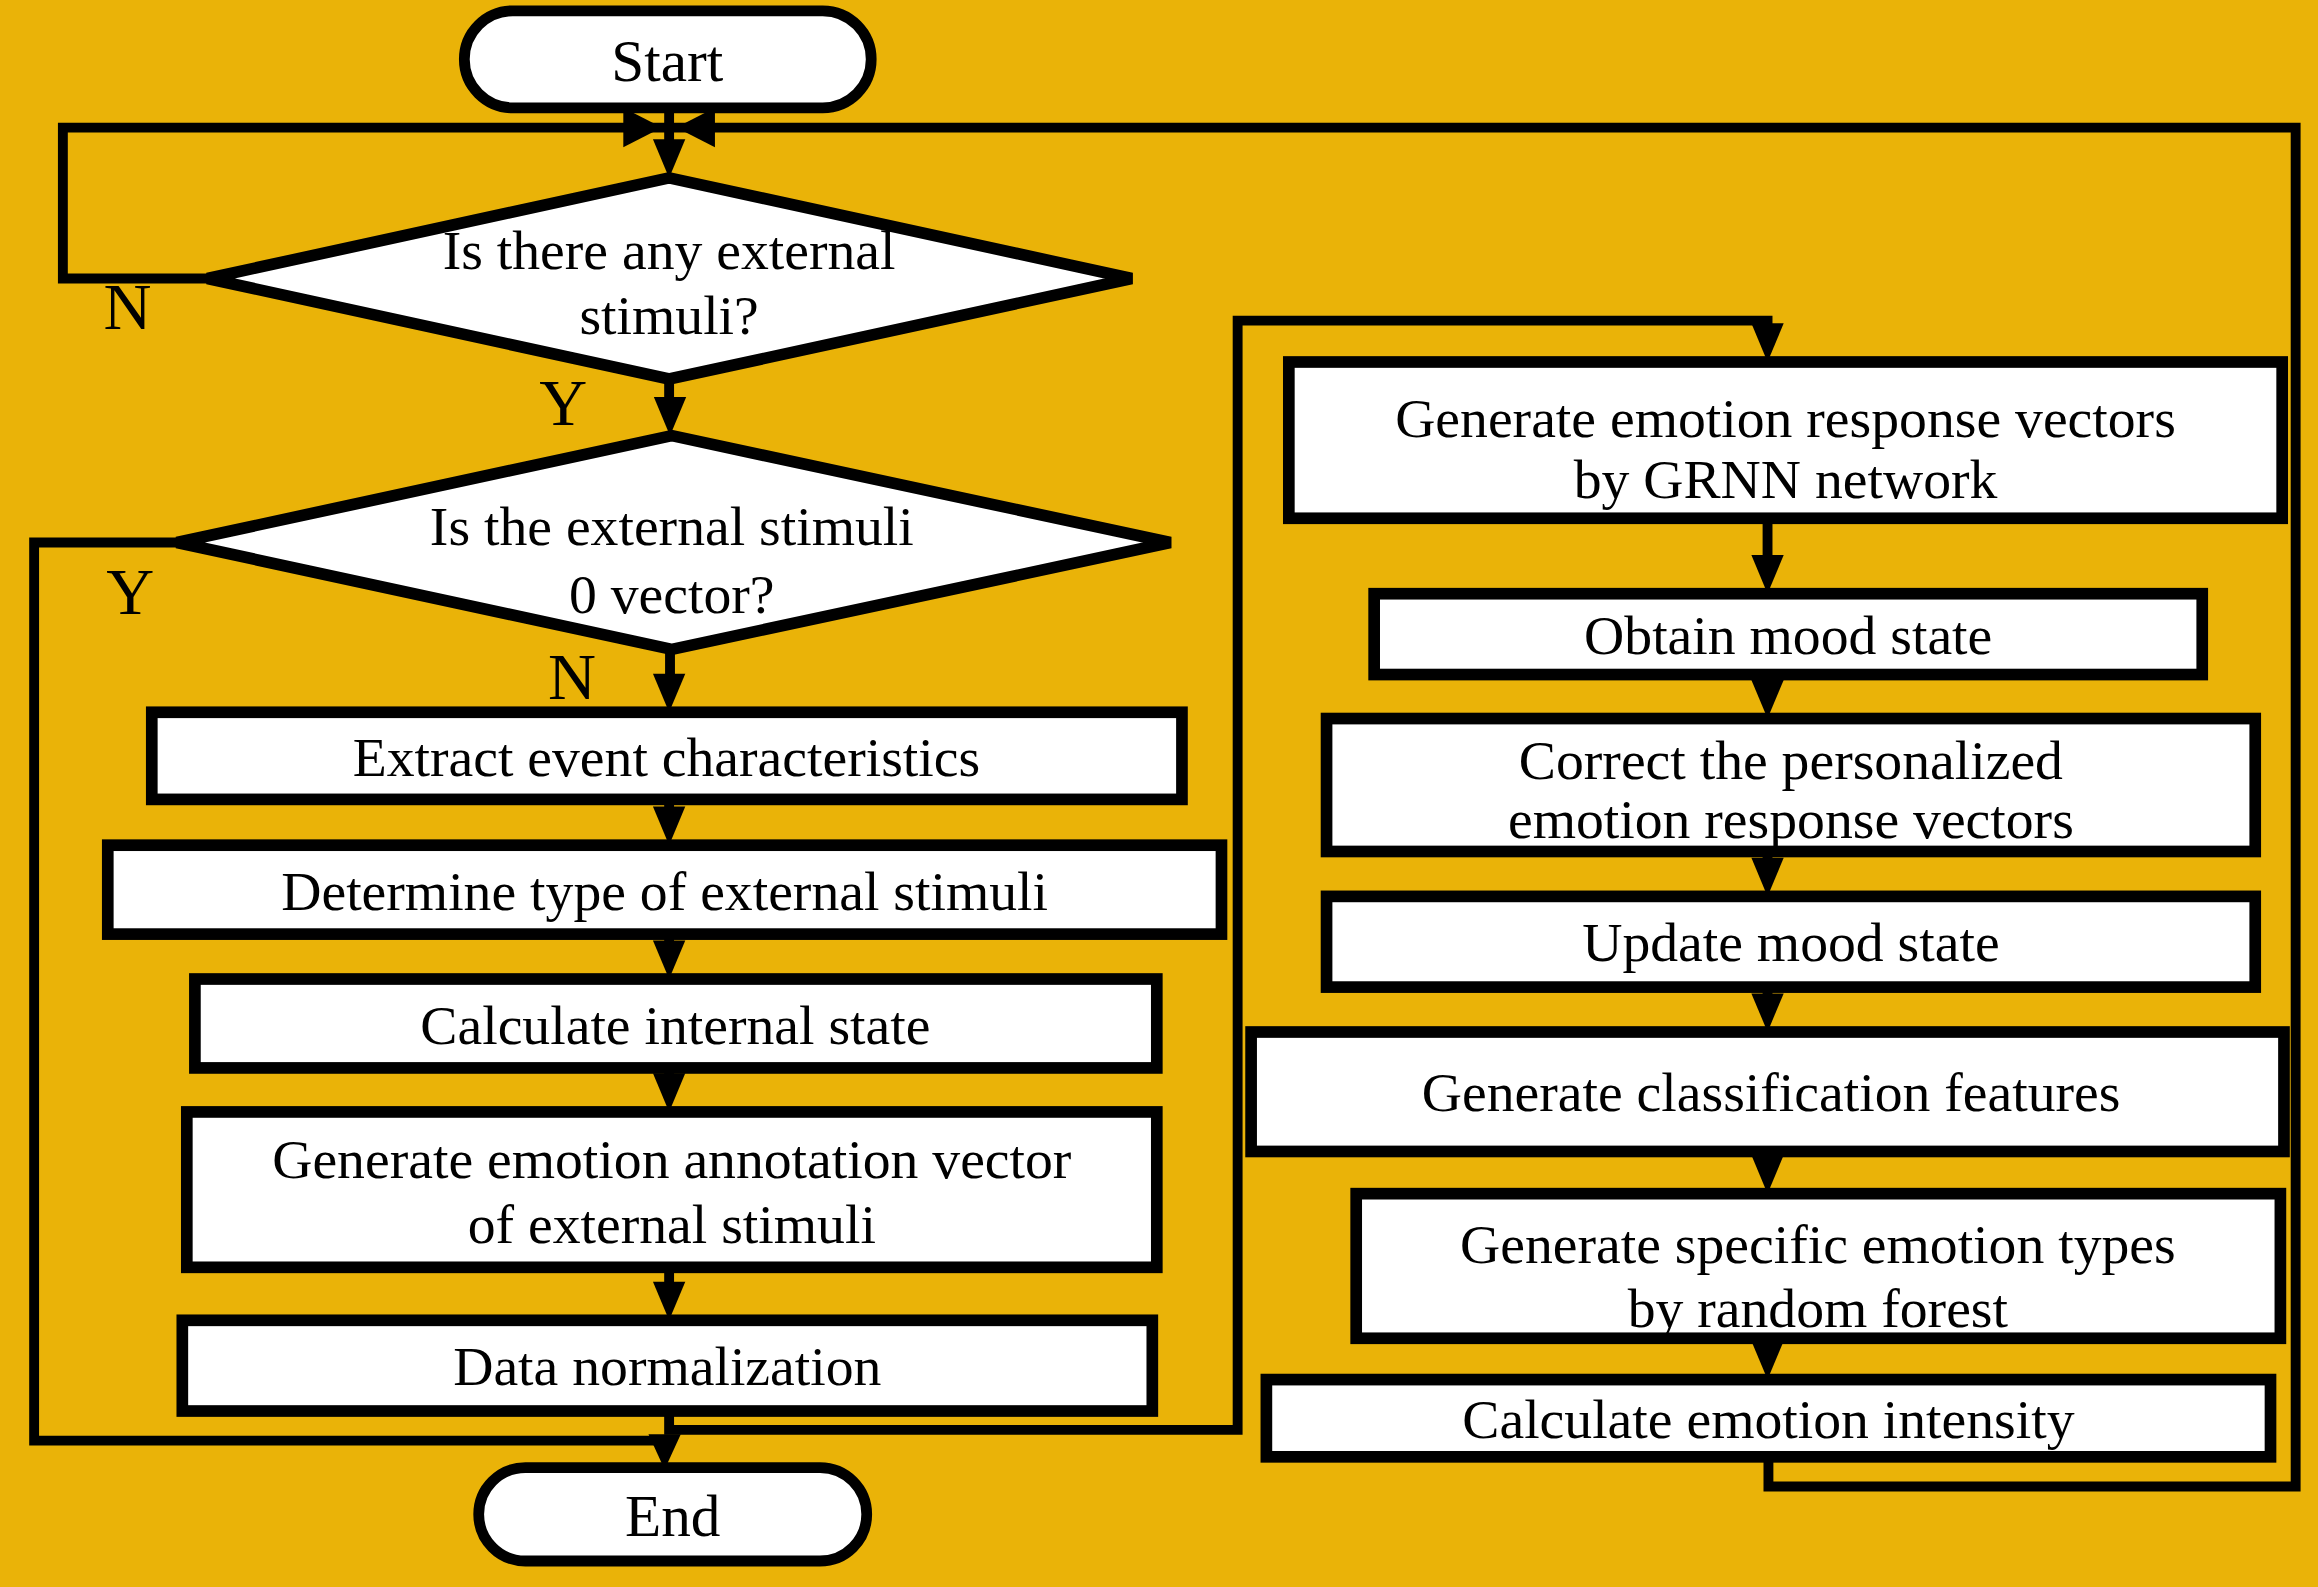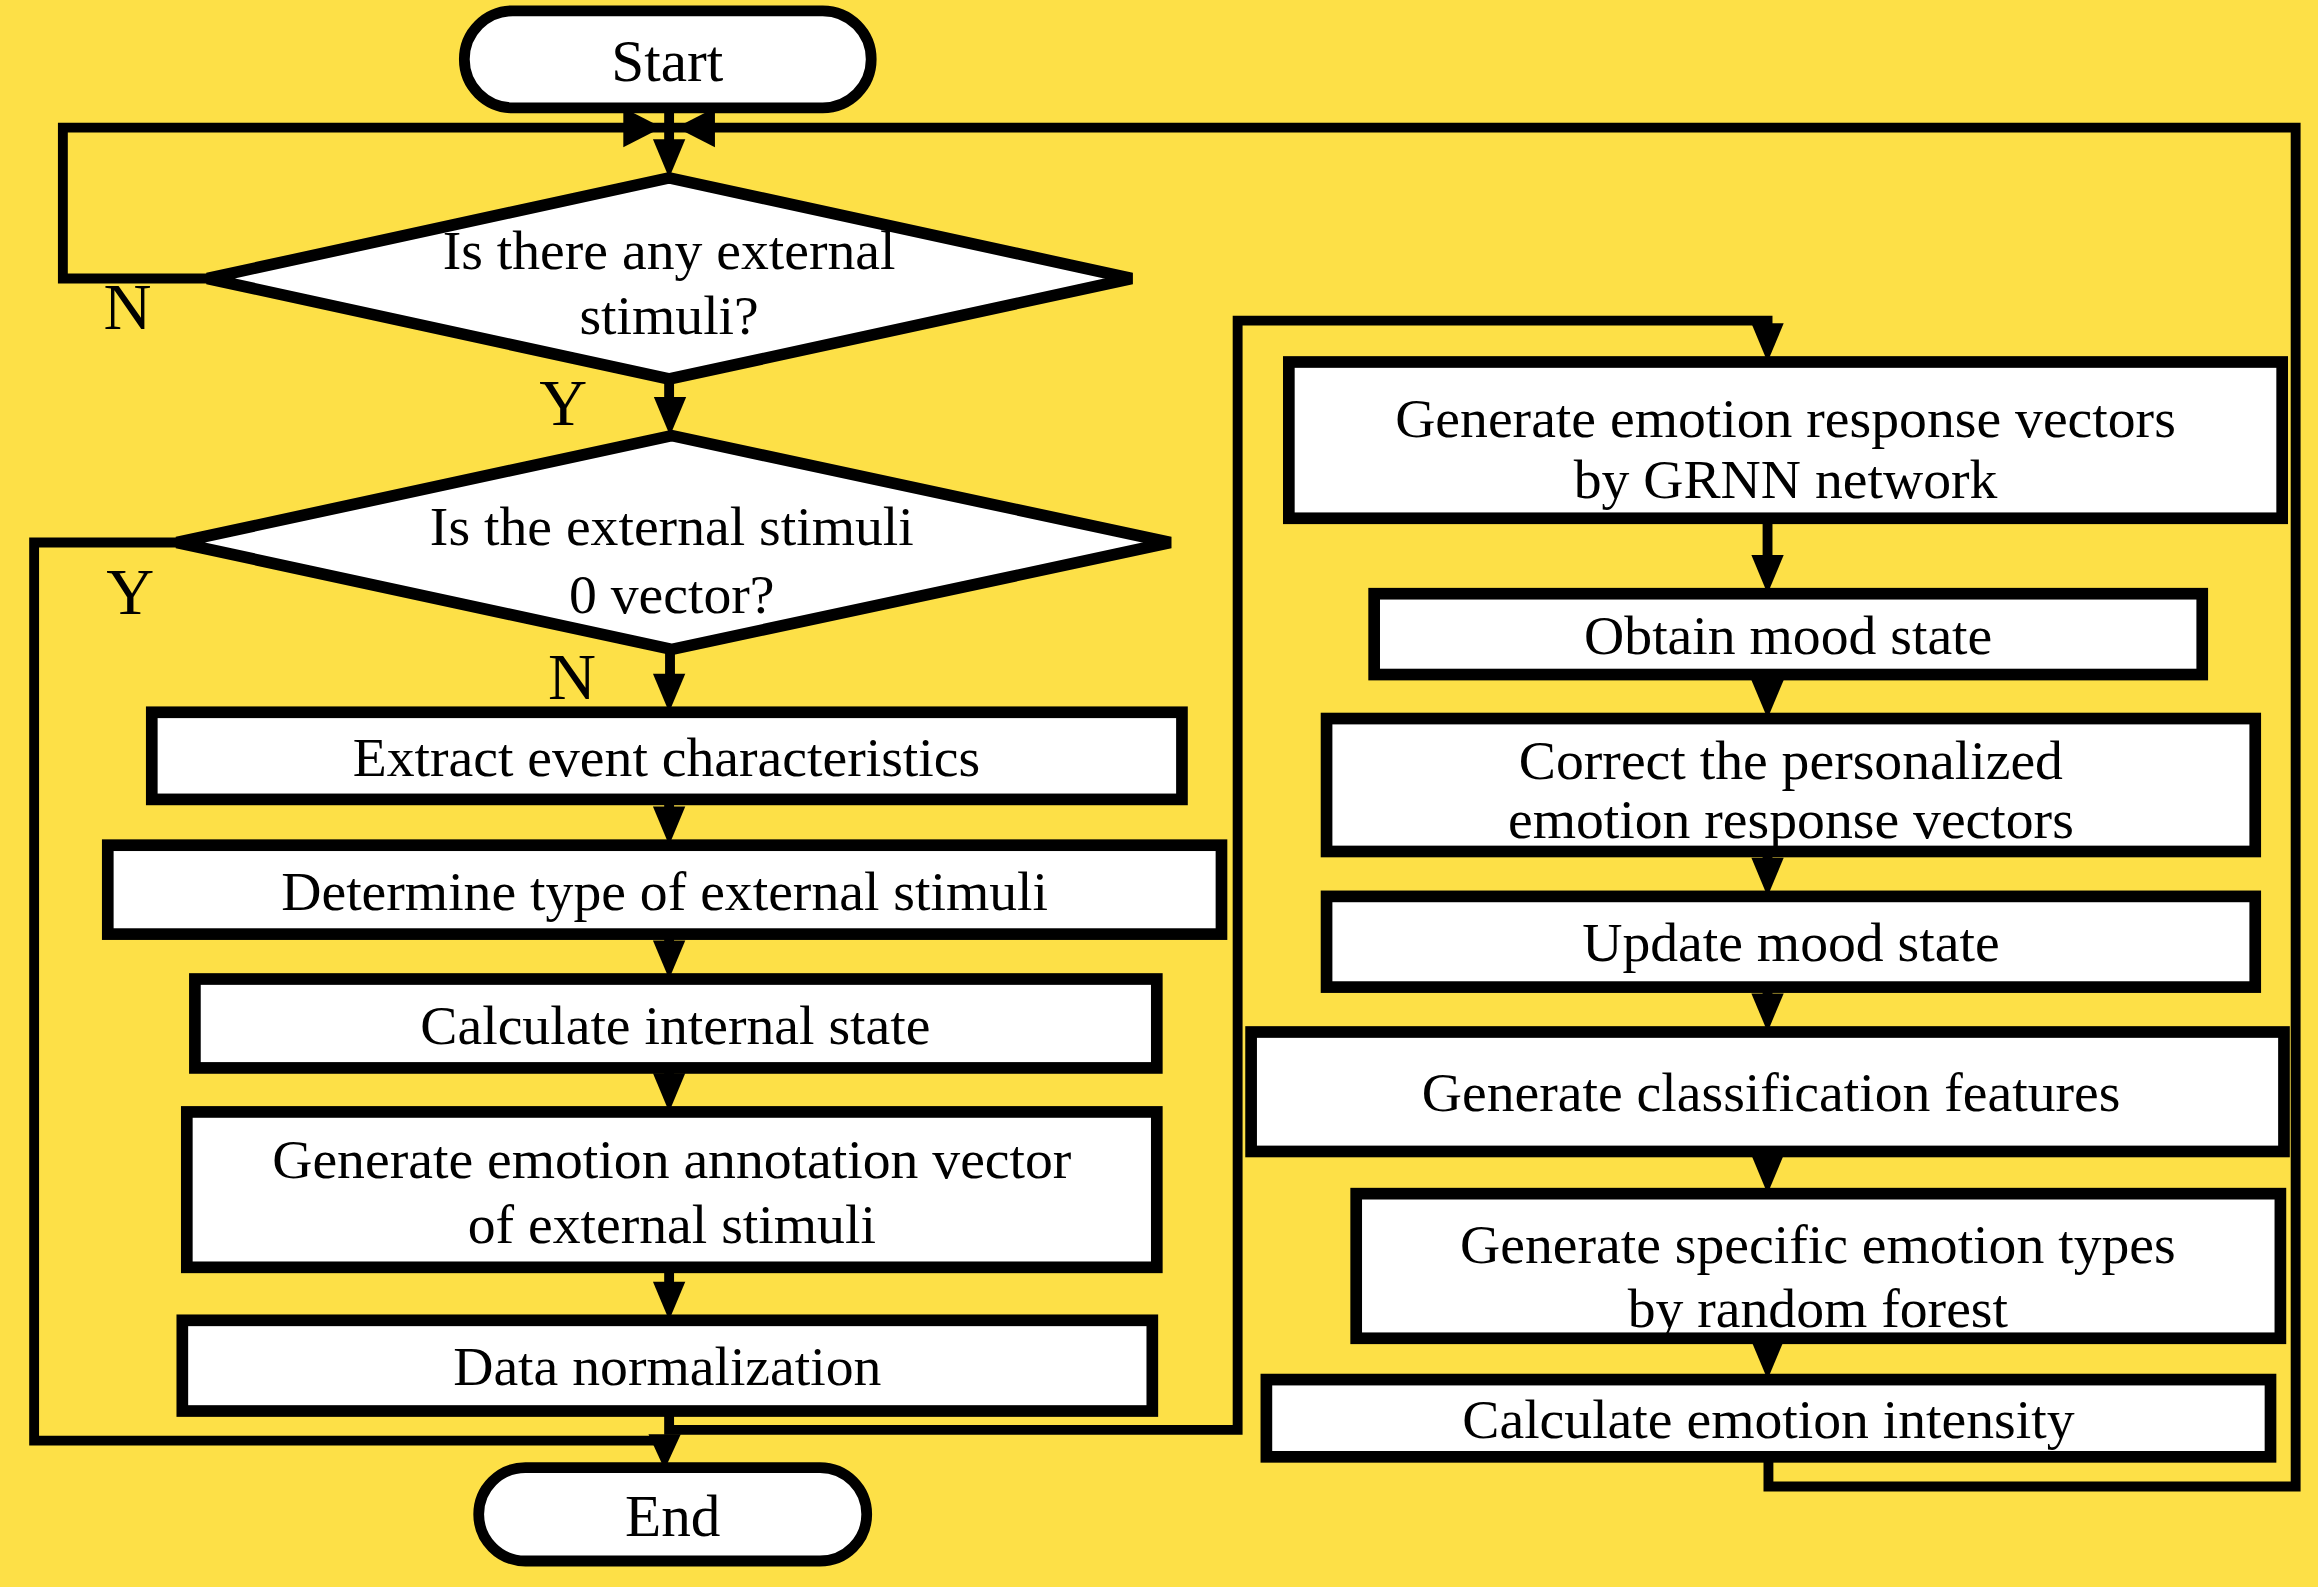--- a/index.html
+++ b/index.html
@@ -3,21 +3,21 @@
 <meta charset="utf-8">
 <style>
   html, body {
     margin: 0;
     padding: 0;
     background: #ffffff;
   }
   .stage {
     width: 2319px;
     height: 1588px;
-    background: #fde047;
+    background: #eab308;
     position: relative;
   }
   svg { display: block; }
   .shape {
     fill: #ffffff;
     stroke: #000000;
     stroke-width: 13;
   }
   .capsule {
     fill: #ffffff;

